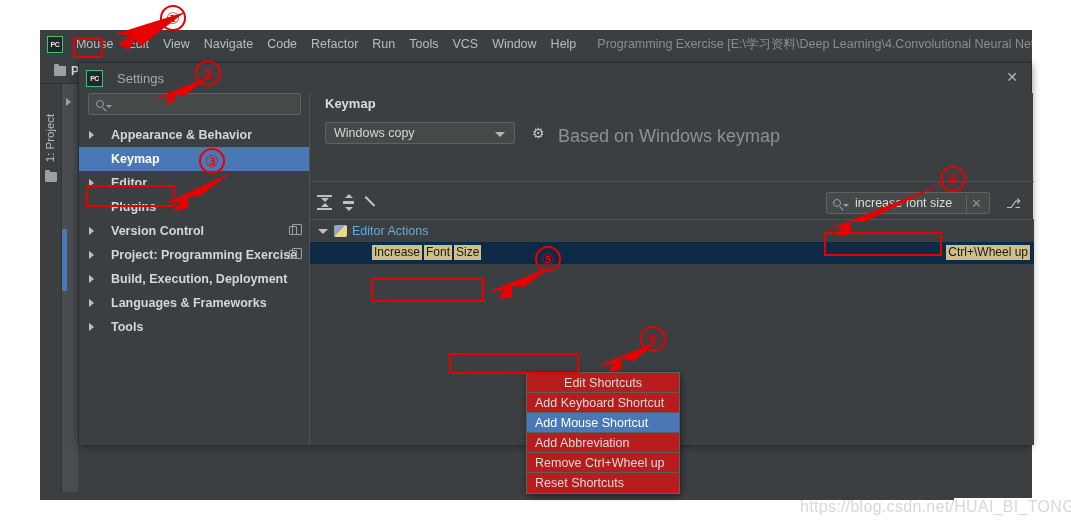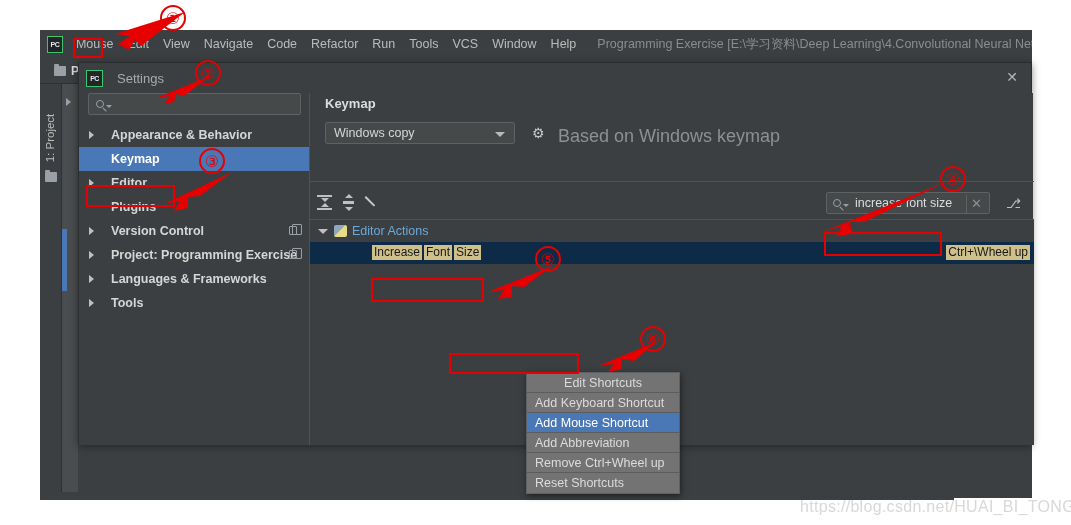--- a/index.html
+++ b/index.html
@@ -412,21 +412,21 @@
     position: absolute; right: 4px; top: 3px;
     background: #cfc08a; color: #18181a;
     font-size: 12px; padding: 0 2px; line-height: 15px;
   }
 
   
   .ctxmenu {
     position: absolute;
     left: 447px; top: 309px;
     width: 154px;
-    background: #737373;
+    background: #b91c1c;
     border: 1px solid #5d6163;
     box-shadow: 1px 2px 6px rgba(0,0,0,0.5);
     z-index: 40;
   }
   .ctx-item {
     height: 20px;
     display: flex; align-items: center;
     padding-left: 8px;
     color: #dcdcdc; font-size: 12.5px;
     border-bottom: 1px solid #595d5f;
@@ -555,20 +555,24 @@
             <span>Version Control</span>
             <span class="copy-ico"></span>
           </div>
           <div class="tree-row">
             <span class="tw"></span>
             <span>Project: Programming Exercise</span>
             <span class="copy-ico"></span>
           </div>
           <div class="tree-row">
             <span class="tw"></span>
+            <span>Build, Execution, Deployment</span>
+          </div>
+          <div class="tree-row">
+            <span class="tw"></span>
             <span>Languages &amp; Frameworks</span>
           </div>
           <div class="tree-row">
             <span class="tw"></span>
             <span>Tools</span>
           </div>
         </div>
       </div>
 
       <div class="dlg-right">

